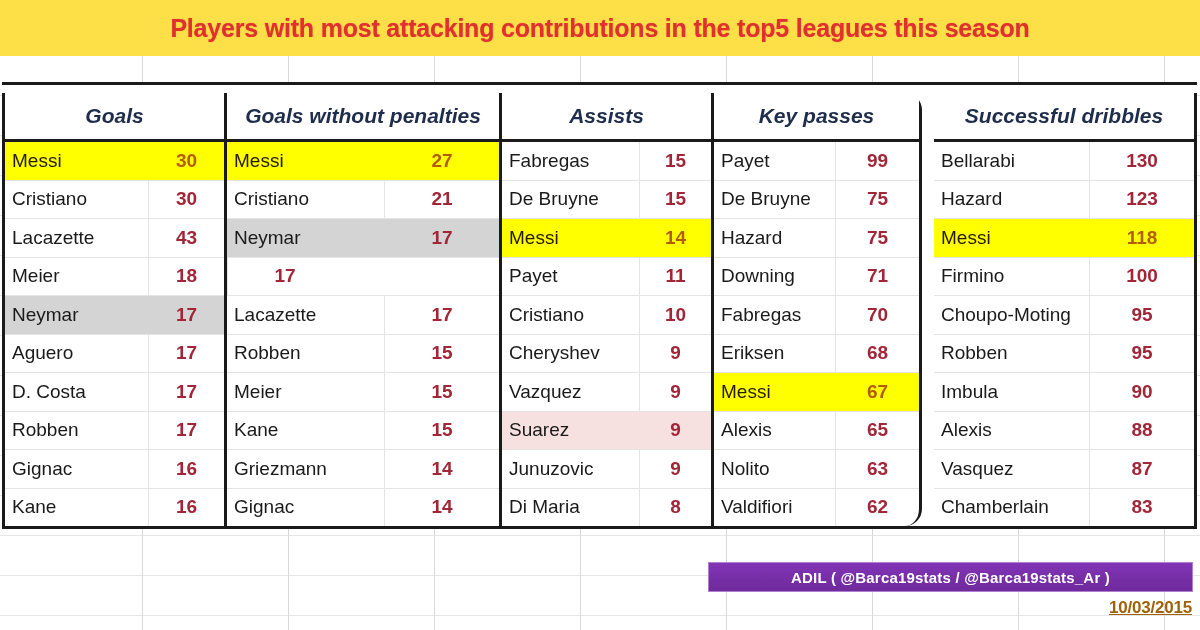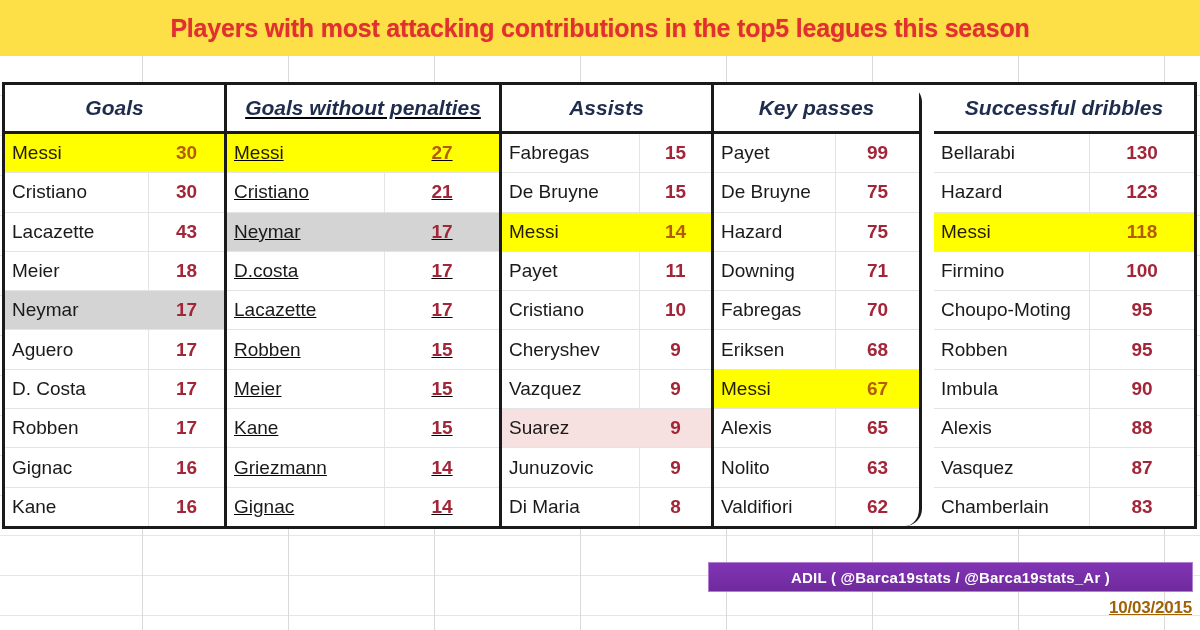--- a/index.html
+++ b/index.html
@@ -78,20 +78,21 @@
     box-sizing: border-box;
     background: #ffffff;
   }
 
   .stat-col {
     display: flex;
     flex-direction: column;
     border-right: 3px solid #1a1a1a;
     box-sizing: border-box;
     background: #ffffff;
+    margin-top: 8px;
   }
   .stat-col:first-child { border-left: 3px solid #1a1a1a; }
 
   .col-header {
     height: 49px;
     flex: 0 0 49px;
     display: flex;
     align-items: center;
     justify-content: center;
     border-bottom: 3px solid #1a1a1a;
@@ -151,21 +152,21 @@
   .stat-row.hl-yellow .cell-name { color: #231c00; }
 
   .stat-row.hl-grey { background: #d4d4d4; }
   .stat-row.hl-grey .cell-val { border-left-color: #d4d4d4; }
 
   .stat-row.hl-pink { background: #f7e0e0; }
   .stat-row.hl-pink .cell-val { border-left-color: #f7e0e0; }
 
   
   .w-goals        { width: 225px; }
-  .w-goals-np     { width: 275px; text-decoration: underline; }
+  .w-goals-np     { width: 275px; }
   .w-assists      { width: 212px; }
   .w-keypasses    { width: 208px; border-radius: 17px; }
   .w-dribbles     { width: 275px; border-right: 3px solid #1a1a1a; padding-left: 12px; }
 
   .w-goals     .cell-val { width: 76px; }
   .w-goals-np  .cell-val { width: 115px; }
   .w-assists   .cell-val { width: 72px; }
   .w-keypasses .cell-val { width: 84px; }
   .w-dribbles  .cell-val { width: 105px; }
 
@@ -284,21 +285,20 @@
         </div>
         <div class="stat-row">
           <div class="cell-name">Cristiano</div>
           <div class="cell-val">21</div>
         </div>
         <div class="stat-row hl-grey">
           <div class="cell-name">Neymar</div>
           <div class="cell-val">17</div>
         </div>
         <div class="stat-row">
-          <div class="cell-name">D.costa</div>
           <div class="cell-val">17</div>
         </div>
         <div class="stat-row">
           <div class="cell-name">Lacazette</div>
           <div class="cell-val">17</div>
         </div>
         <div class="stat-row">
           <div class="cell-name">Robben</div>
           <div class="cell-val">15</div>
         </div>

